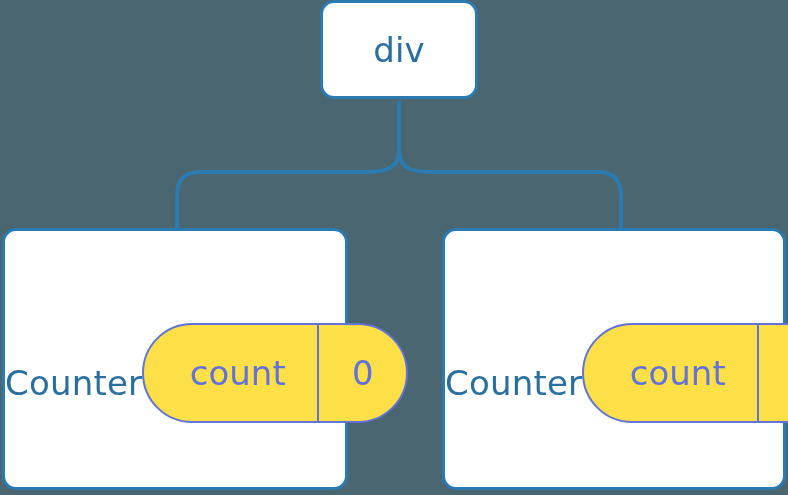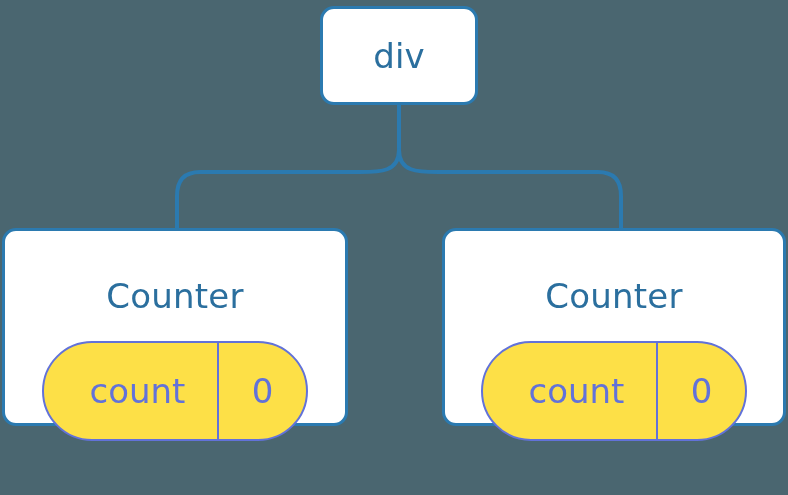--- a/index.html
+++ b/index.html
@@ -30,40 +30,40 @@
   .node {
     position: absolute;
     background: #ffffff;
     border: 3px solid #2b7ab0;
     border-radius: 14px;
     box-sizing: border-box;
   }
 
   .node-root {
     left: 320px;
-    top: 6px;
+    top: 0;
     width: 158px;
     height: 99px;
     display: flex;
     align-items: center;
     justify-content: center;
   }
 
   .root-label {
     color: #2b6f9e;
     font-size: 34px;
     line-height: 1;
     letter-spacing: 0.2px;
   }
 
   .node-child {
     top: 228px;
-    height: 198px;
+    height: 262px;
     display: flex;
-    flex-direction: column;
+    flex-direction: row;
     align-items: center;
   }
 
   .node-child.left  { left: 2px;   width: 346px; }
   .node-child.right { left: 442px; width: 344px; }
 
   .child-title {
     color: #2b6f9e;
     font-size: 34px;
     line-height: 1;

